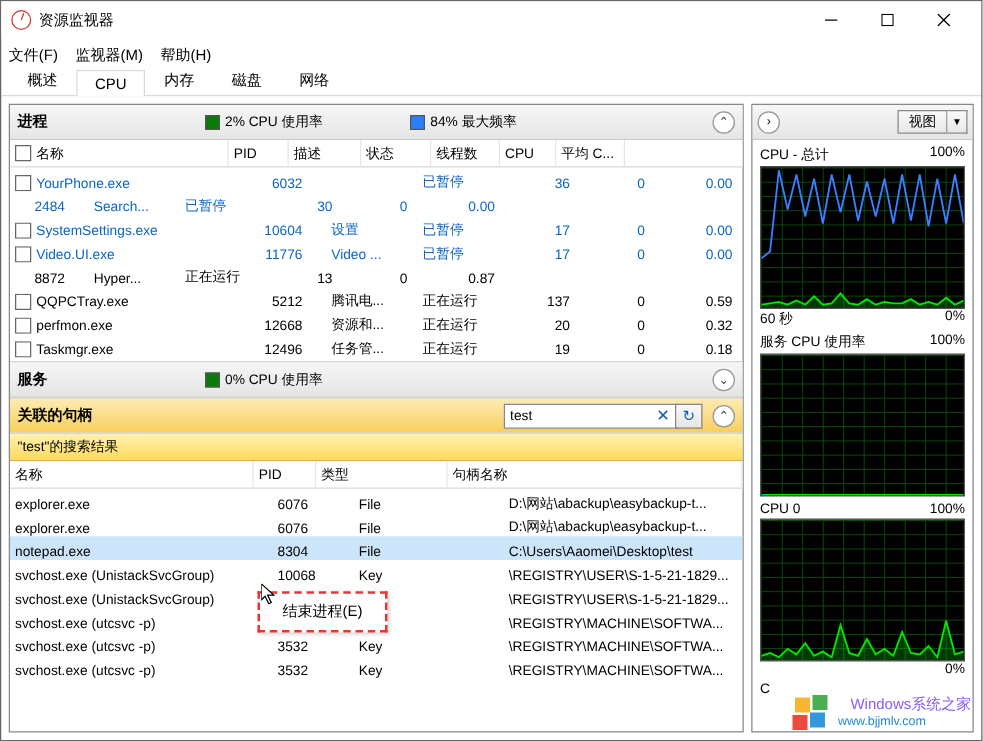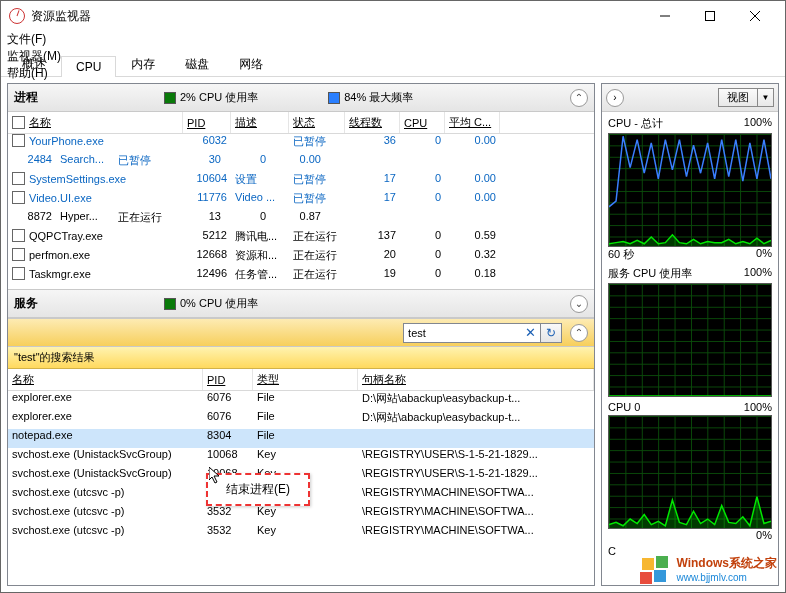--- a/index.html
+++ b/index.html
@@ -5,44 +5,44 @@
 * { margin: 0; padding: 0; box-sizing: border-box; font-family: "Microsoft YaHei", "Segoe UI", Tahoma, sans-serif; }
 body { background: #fff; width: 786px; height: 593px; overflow: hidden; position: relative; border: 1px solid #666; }
 
 .titlebar { height: 30px; display: flex; align-items: center; padding: 0 8px; background: #fff; }
 .titlebar .icon { width: 16px; height: 16px; margin-right: 6px; border: 1px solid #c33; border-radius: 50%; position: relative; }
 .titlebar .icon::after { content: ""; position: absolute; width: 1px; height: 6px; background: #c33; top: 50%; left: 50%; transform-origin: bottom; transform: translate(-50%,-100%) rotate(20deg); }
 .titlebar .title { font-size: 12px; }
 .titlebar .spacer { flex: 1; }
 .titlebar .winbtn { width: 45px; height: 28px; display: flex; align-items: center; justify-content: center; font-size: 10px; }
 
-.menubar { height: 22px; display: flex; align-items: flex-start; padding: 0 6px; font-size: 12px; flex-direction: column; }
+.menubar { height: 22px; display: flex; align-items: flex-end; padding: 0 6px; font-size: 12px; }
 .menubar span { margin-right: 14px; }
 
 .tabstrip { height: 24px; display: flex; align-items: flex-end; padding-left: 6px; border-bottom: 1px solid #d9d9d9; font-size: 12px; }
 .tabstrip .tab { padding: 3px 14px; border: 1px solid transparent; border-bottom: none; cursor: default; }
 .tabstrip .tab.active { background: #fff; border-color: #d9d9d9; position: relative; top: 1px; }
 
 .content { display: flex; height: calc(100% - 76px); padding: 6px; gap: 6px; }
 .left { flex: 1; min-width: 0; display: flex; flex-direction: column; border: 1px solid #828790; }
 .right { width: 178px; border: 1px solid #828790; display: flex; flex-direction: column; overflow: hidden; }
 
 .panel { border-bottom: 1px solid #c9c9c9; }
 .panel-hdr { height: 28px; background: linear-gradient(#f6f6f6,#e5e5e5); border-bottom: 1px solid #c9c9c9; display: flex; align-items: center; font-size: 12px; padding: 0 6px; position: relative; justify-content: flex-end; }
 .panel-hdr.active { background: linear-gradient(#fdebb3,#f7cf5c); }
 .panel-hdr .ptitle { font-weight: 700; width: 150px; }
 .panel-hdr .meter { display: flex; align-items: center; gap: 4px; font-size: 11px; }
 .panel-hdr .meter .box { width: 12px; height: 12px; background: #0a7a0a; border: 1px solid #555; }
 .panel-hdr .meter .box.blue { background: #2a7fff; }
 .panel-hdr .chev { margin-left: auto; width: 18px; height: 18px; border: 1px solid #999; border-radius: 50%; background: #fff; display: flex; align-items: center; justify-content: center; font-size: 10px; color: #444; }
 
-.grid-hdr { display: flex; height: 22px; font-size: 11px; border-bottom: 1px solid #d9d9d9; background: #fff; text-decoration: underline; }
+.grid-hdr { display: flex; height: 22px; font-size: 11px; border-bottom: 1px solid #d9d9d9; background: #fff; }
 .grid-hdr .col { border-right: 1px solid #e5e5e5; padding: 3px 4px; overflow: hidden; white-space: nowrap; display: flex; align-items: center; }
 .grid-body { overflow-y: auto; }
-.row { display: flex; height: 19px; font-size: 11px; align-items: flex-start; }
+.row { display: flex; height: 19px; font-size: 11px; align-items: flex-end; gap: 15px; }
 .row .cell { padding: 0 4px; overflow: hidden; white-space: nowrap; text-overflow: ellipsis; }
 .row.sel { background: #cde5fb; }
 .blue-link { color: #0a66c2; }
 .chk { width: 13px; height: 13px; border: 1px solid #666; margin-right: 4px; flex-shrink: 0; }
 
 .c-name { width: 175px; display: flex; align-items: center; }
 .c-pid { width: 48px; text-align: right; }
 .c-desc { width: 58px; }
 .c-stat { width: 56px; }
 .c-thr { width: 55px; text-align: right; }
@@ -76,21 +76,21 @@
 .chart .grid-lines { position: absolute; inset: 0; }
 .chart .grid-lines::before { content: ""; position: absolute; inset: 0;
   background-image: linear-gradient(#0a4a0a 1px, transparent 1px), linear-gradient(90deg, #0a4a0a 1px, transparent 1px);
   background-size: 16.4px 11.4px; }
 .chart svg { position: absolute; inset: 0; width: 100%; height: 100%; }
 .xaxis { display: flex; justify-content: space-between; font-size: 11px; }
 
 .watermark { position: absolute; right: 8px; bottom: 8px; z-index: 200; display: flex; align-items: center; gap: 6px; font-size: 12px; }
 .watermark .wm-icon { width: 30px; height: 30px; position: relative; }
 .watermark .wm-icon .q { position: absolute; width: 12px; height: 12px; }
-.watermark .t1 { color: #c2410c; font-weight: 700; }
+.watermark .t1 { color: #8b5cf6; font-weight: 400; margin-left: 10px; }
 .watermark .t2 { color: #1a87d8; font-size: 10px; display: block; }
 
 ::-webkit-scrollbar { width: 16px; }
 ::-webkit-scrollbar-track { background: #f0f0f0; border-left: 1px solid #d9d9d9; }
 ::-webkit-scrollbar-thumb { background: #c1c1c1; border: 1px solid #a0a0a0; }
 </style>
 </head>
 <body>
 
 <div class="titlebar">
@@ -256,20 +256,21 @@
         <div class="meter">
             <div class="box"></div>
             <span>0% CPU 使用率</span>
           </div>
         <div class="chev">⌄</div>
       </div>
     </div>
 
     <div class="panel" style="flex:1; display:flex; flex-direction:column; border-bottom:none">
       <div class="panel-hdr active">
+        <div class="ptitle">关联的句柄</div>
         <div class="search-wrap">
           <input value="test" style="">
           <span class="clr">✕</span>
           <div class="sbtn">↻</div>
         </div>
         <div class="chev" style="position:absolute; right:6px">⌃</div>
       </div>
       <div class="search-banner">"test"的搜索结果</div>
       <div class="grid-hdr">
         <div class="col h-name">名称</div>
@@ -287,20 +288,21 @@
           <div class="row">
             <div class="cell h-name">explorer.exe</div>
             <div class="cell h-pid">6076</div>
             <div class="cell h-type">File</div>
             <div class="cell h-hname">D:\网站\abackup\easybackup-t...</div>
           </div>
           <div class="row sel">
             <div class="cell h-name">notepad.exe</div>
             <div class="cell h-pid">8304</div>
             <div class="cell h-type">File</div>
+            <div class="cell h-hname">C:\Users\Aaomei\Desktop\test</div>
           </div>
           <div class="row">
             <div class="cell h-name">svchost.exe (UnistackSvcGroup)</div>
             <div class="cell h-pid">10068</div>
             <div class="cell h-type">Key</div>
             <div class="cell h-hname">\REGISTRY\USER\S-1-5-21-1829...</div>
           </div>
           <div class="row">
             <div class="cell h-name">svchost.exe (UnistackSvcGroup)</div>
             <div class="cell h-pid">10068</div>

